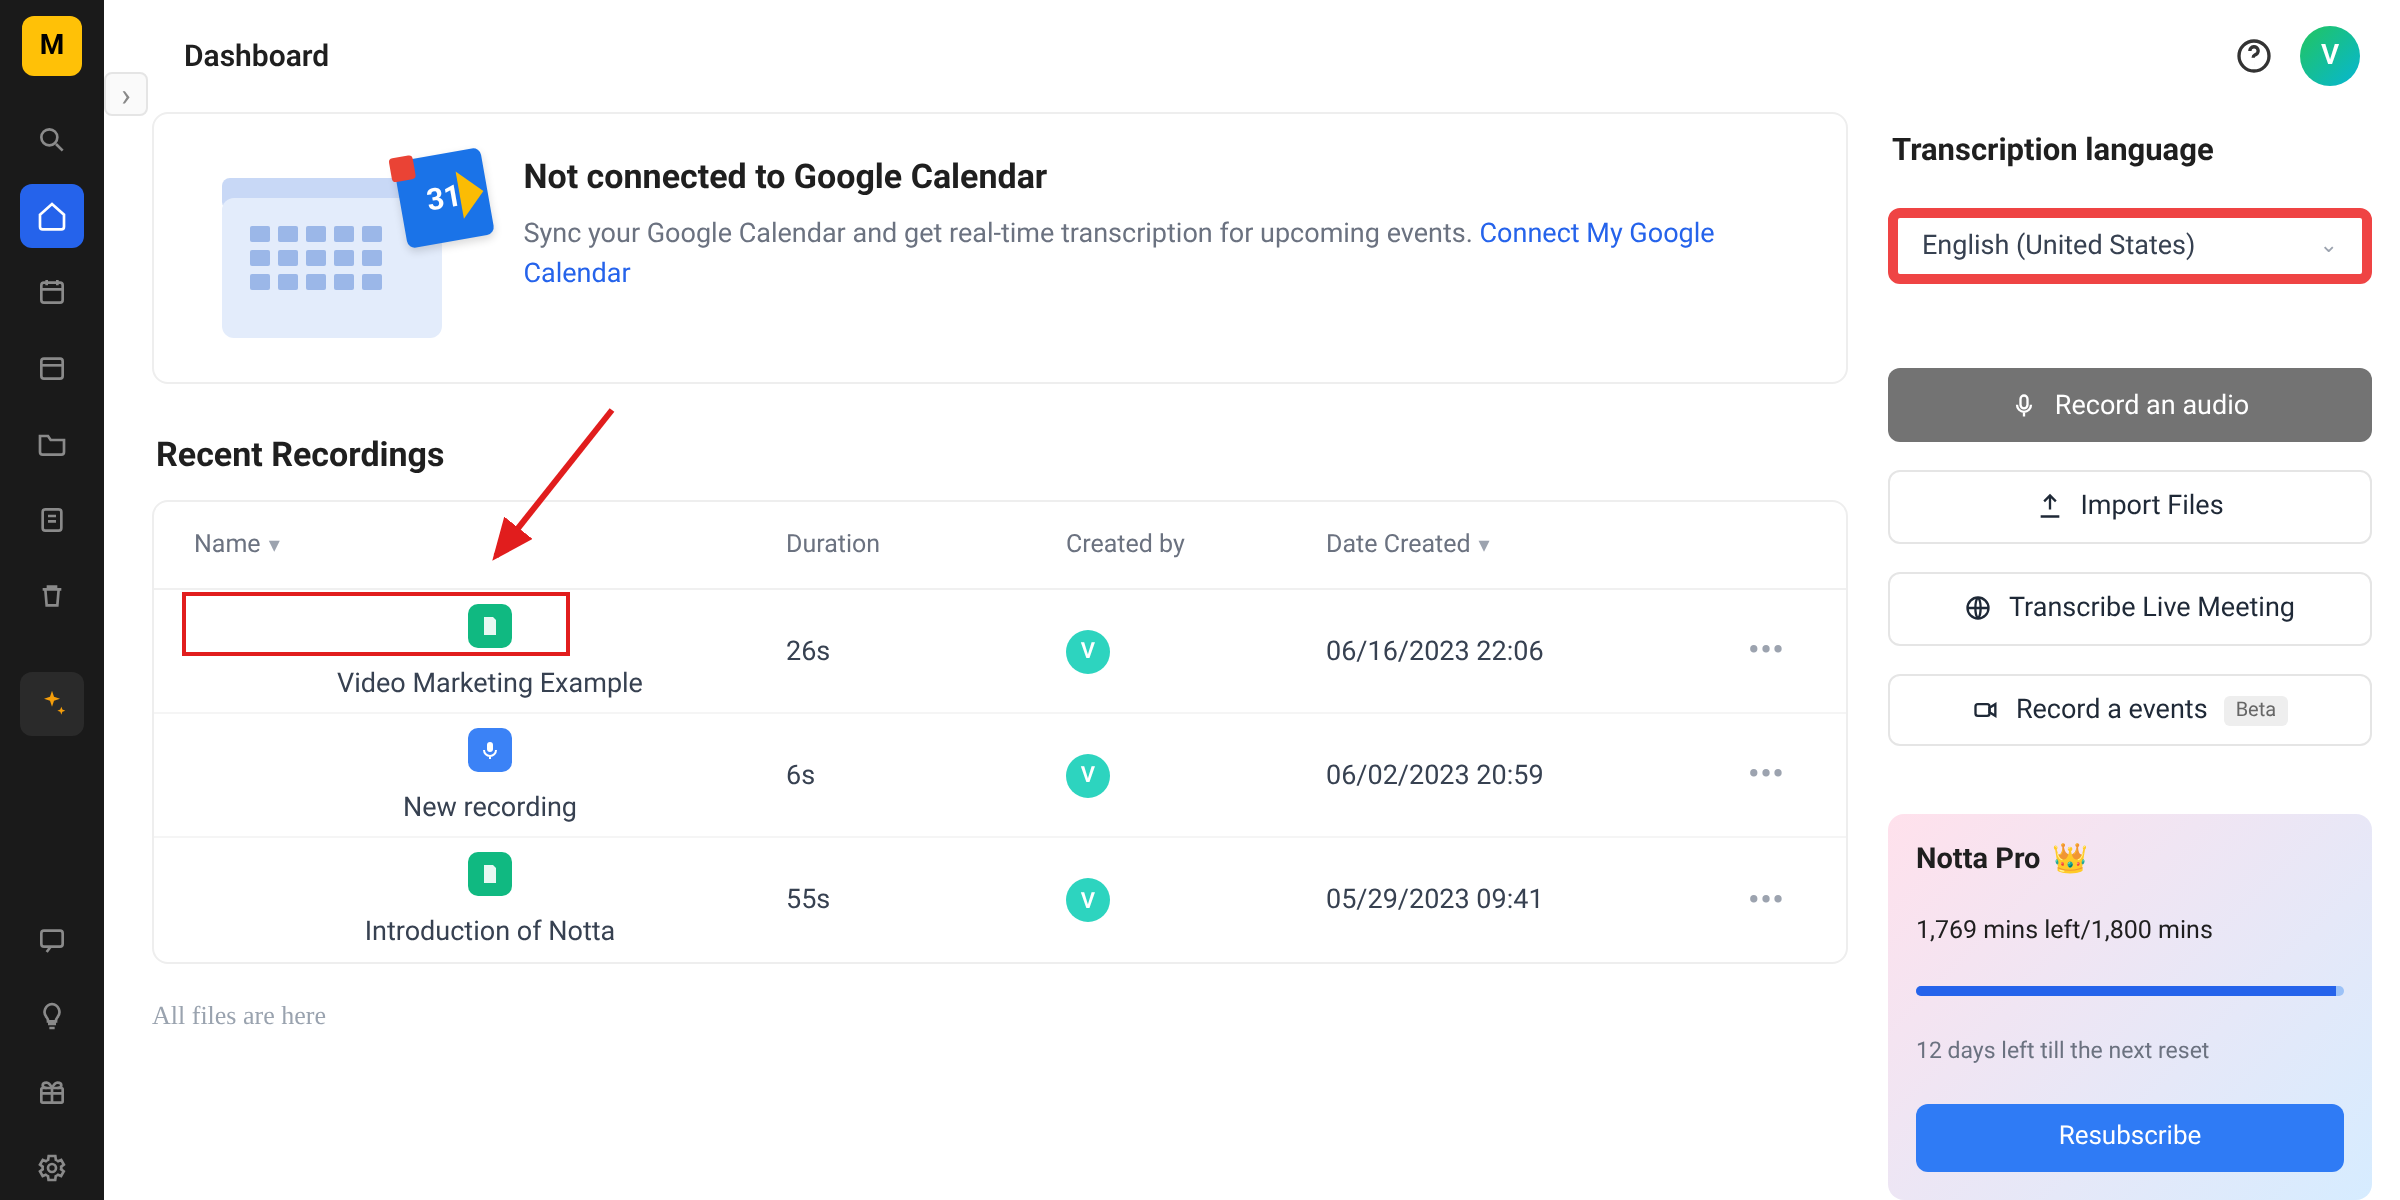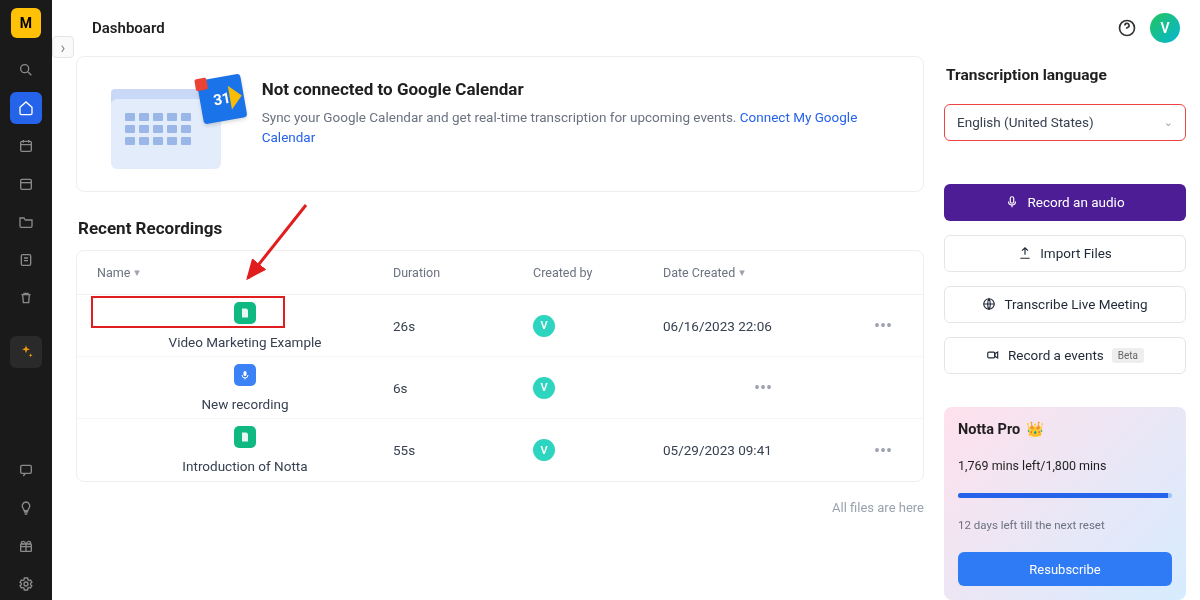--- a/index.html
+++ b/index.html
@@ -37,29 +37,29 @@
   .thead{ height:44px; font-size:12.5px; color:#6b7280; border-bottom:1px solid #f0f0f0;}
   .thead .sortable{ display:flex; align-items:center; gap:4px; cursor:pointer;}
   .trow{ height:62px; border-bottom:1px solid #f5f5f5; font-size:13.5px; color:#374151;}
   .trow:last-child{border-bottom:none;}
   .cell-name{ display:flex; align-items:center; gap:10px; position:relative;flex-direction:column;}
   .file-ic{ width:22px;height:22px;border-radius:5px;display:flex;align-items:center;justify-content:center;color:#fff;font-size:12px;}
   .ic-green{ background:#10b981;}
   .ic-blue{ background:#3b82f6;}
   .user-badge{ width:22px;height:22px;border-radius:50%;background:#2dd4bf;color:#fff;display:flex;align-items:center;justify-content:center;font-size:11px;font-weight:600;}
   .dots{ color:#9ca3af; font-size:18px; cursor:pointer; text-align:center;}
-  .all-here{ text-align:right; color:#9aa3af; font-size:13px; padding:18px 0;}
+  .all-here{ text-align:left; color:#9aa3af; font-size:13px; padding:18px 0;font-family:Liberation Serif, serif;}
   .highlight-box{ position:absolute; left:-6px; top:-6px; width:194px; height:32px; border:2.5px solid #e11d1d;}
   .arrow{ position:absolute; width:70px; height:70px; }
   .arrow svg{ overflow:visible;}
   .right-col{ width:242px; display:flex; flex-direction:column; gap:14px;}
   .panel-title{ font-size:15.5px; font-weight:700; color:#1f1f1f; margin:10px 0 6px 2px;}
-  .lang-select{ border:1px solid #ef4444; border-radius:6px; height:40px; display:flex; align-items:center; justify-content:space-between; padding:0 12px; font-size:13.5px; color:#374151; cursor:pointer; background:#fff;}
+  .lang-select{ border:5px solid #ef4444; border-radius:6px; height:40px; display:flex; align-items:center; justify-content:space-between; padding:0 12px; font-size:13.5px; color:#374151; cursor:pointer; background:#fff;}
   .btn{ height:40px; border-radius:6px; display:flex; align-items:center; justify-content:center; gap:8px; font-size:13.5px; cursor:pointer; background:#fff; border:1px solid #e5e5e5; color:#1f2937;}
-  .btn.primary{ background:#4c1d95; color:#fff; border:none;}
+  .btn.primary{ background:#737373; color:#fff; border:none;}
   .btn .beta{ background:#eee;color:#666;font-size:10px;padding:2px 6px;border-radius:3px;}
   .pro-card{ background:linear-gradient(135deg,#ffe1ec 0%,#d6ecff 100%); border-radius:8px; padding:14px; display:flex;flex-direction:column;gap:20px;}
   .pro-title{ display:flex; align-items:center; gap:6px; font-weight:700; font-size:14.5px; color:#1f1f1f;}
   .crown{ color:#f59e0b;}
   .pro-mins{ font-size:12.5px;color:#1f1f1f;}
   .bar{ height:5px; background:#9cc2f7; border-radius:3px; overflow:hidden;}
   .bar-inner{ height:100%; background:#2563eb; width:98%;}
   .pro-days{ font-size:11.5px;color:#6b7280;}
   .resub{ background:#2f7bf5;color:#fff;border:none;border-radius:6px;height:34px;font-size:13px;cursor:pointer;}
   .chev{ font-size:11px;color:#9ca3af;}
@@ -245,20 +245,21 @@
                   <rect x="9" y="4" width="6" height="10" rx="3"></rect>
                   <path d="M6 12a6 6 0 0 0 12 0M12 18v3" stroke="#fff" stroke-width="2" fill="none"></path>
                 </svg>
               </div>
             <span>New recording</span>
           </div>
           <div>6s</div>
           <div>
               <div class="user-badge">V</div>
             </div>
+          <div>06/02/2023 20:59</div>
           <div class="dots">•••</div>
         </div>
 
         <div class="trow">
           <div class="cell-name">
             <div class="file-ic ic-green">
                 <svg width="12" height="12" viewBox="0 0 24 24" fill="currentColor">
                   <path d="M6 3h9l3 3v15H6z" fill="#fff" opacity=".9"></path>
                 </svg>
               </div>

